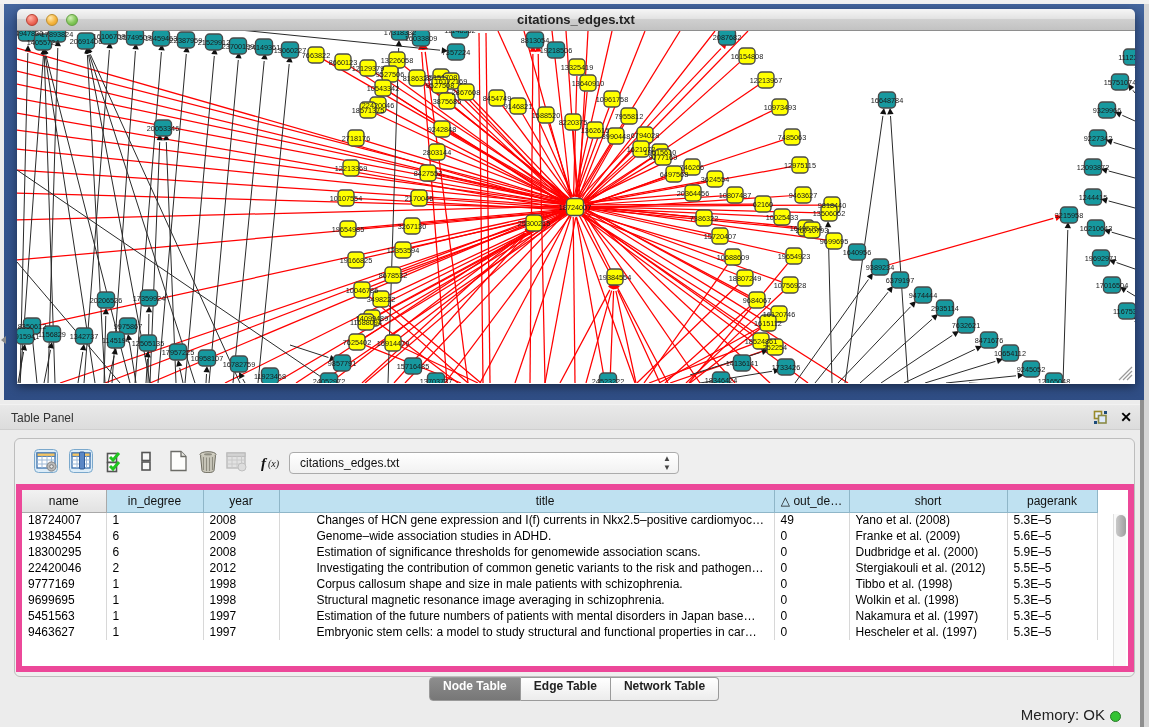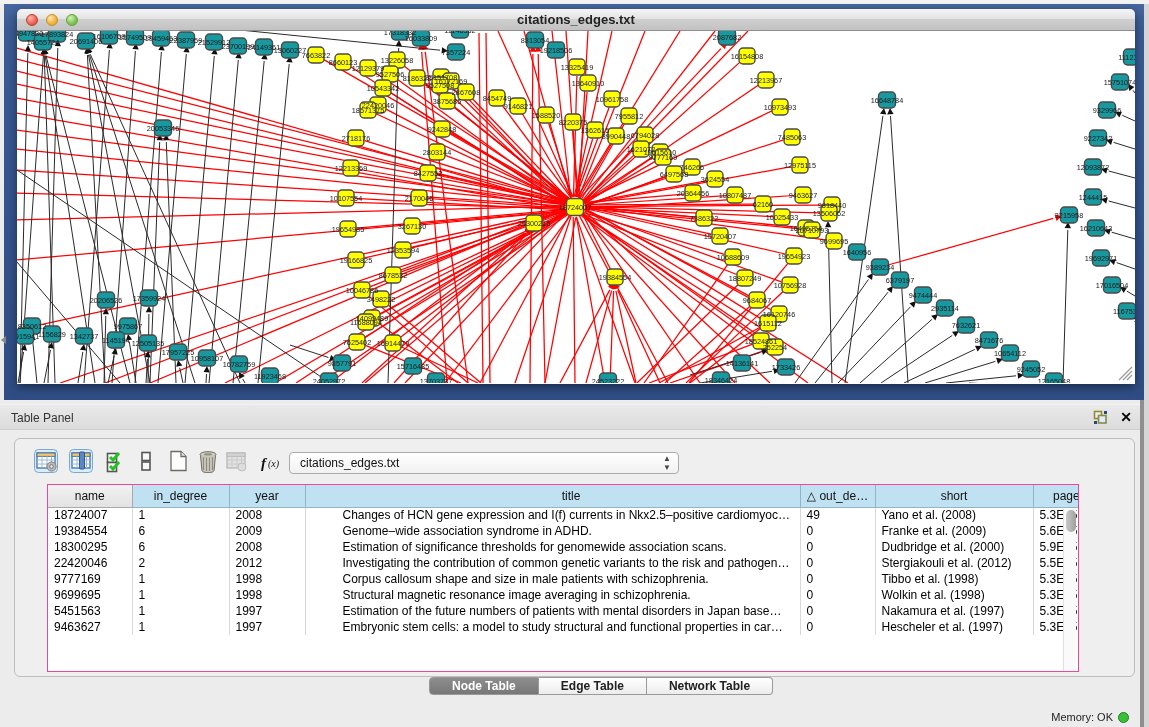--- a/index.html
+++ b/index.html
@@ -11,37 +11,37 @@
 #gtitle .t { position:absolute; left:0; right:0; top:3px; text-align:center; font-size:13px; font-weight:bold; color:#222; }
 .tl { position:absolute; top:5px; width:12px; height:12px; border-radius:50%; }
 #gcontent { position:absolute; left:0; top:22px; width:1118px; height:353px; background:#fff; overflow:hidden; }
 #tphead { position:absolute; left:0; top:404px; width:1144px; height:26px; background:linear-gradient(180deg,#e9e9e9,#dcdcdc); border-top:1px solid #f2f2f2; border-bottom:1px solid #cfcfcf; }
 #tphead .t { position:absolute; left:11px; top:6px; font-size:12px; color:#333;text-align:right; }
 #innerpanel { position:absolute; left:14px; top:438px; width:1121px; height:239px; background:#efefef; border:1px solid #bdbdbd; border-radius:6px; }
 #toolbar { position:absolute; left:14px; top:449px; height:32px; }
 .tbi { position:absolute; top:0; }
 #combo { position:absolute; left:289px; top:452px; width:390px; height:22px; background:linear-gradient(180deg,#ffffff,#f1f1f1); border:1px solid #ababab; border-radius:4px; font-size:12px; color:#111; line-height:20px; padding-left:10px; }
 #combo .arr { position:absolute; right:7px; top:1px; font-size:8px; color:#444; line-height:9px; }
-#tbl { position:absolute; left:16px; top:484px; width:1032px; height:188px; border:1px solid #ec4899; background:#fff; overflow:hidden;margin-left:31px; }
+#tbl { position:absolute; left:16px; top:484px; width:1118px; height:188px; border:6px solid #ec4899; background:#fff; overflow:hidden; }
 table { border-collapse:collapse; table-layout:fixed; width:1100px; font-size:12px; }
 th { background:#bfe1f1; border:1px solid #8fb6c8; border-top:none; font-weight:normal; height:22px; font-size:12px; color:#111; }
 th.c0 { background:linear-gradient(180deg,#f2f2f2,#e2e2e2); border:1px solid #a9a9a9; border-top:none; border-left:none; }
 td { height:16px; padding:0 4px 0 6px; border-left:1px solid #d8d8d8; border-right:1px solid #d8d8d8; white-space:nowrap; overflow:hidden; color:#000; }
 td.c0 { border-left:none; }
 .c0 { width:84px; } .c1 { width:97px; } .c2 { width:76px; } .c3 { width:495px;padding-left:37px; }
 .c4 { width:75px; } .c5 { width:158px; } .c6 { width:90px; } .c7 { width:25px; border-right:none; }
 th.c7 { background:#fff; border:none; }
 #sb { position:absolute; right:2px; top:24px; width:13px; height:162px; background:#fafafa; border-left:1px solid #e0e0e0; }
 #sb .thumb { position:absolute; left:1.5px; top:1px; width:10px; height:22px; background:linear-gradient(90deg,#c9c9c9,#9f9f9f); border-radius:5px; }
 #tabs { position:absolute; left:429px; top:677px; height:18px; display:flex; font-size:12px; font-weight:bold; }
-.tab { height:18px; line-height:17px; padding:0 22px; background:linear-gradient(180deg,#ffffff,#ececec); border:1px solid #9a9a9a; border-left:none; color:#222; }
+.tab { height:24px; line-height:17px; padding:0 13px; background:linear-gradient(180deg,#ffffff,#ececec); border:1px solid #9a9a9a; border-left:none; color:#222; }
 .tab.first { border-left:1px solid #9a9a9a; border-radius:4px 0 0 4px; }
 .tab.last { border-radius:0 4px 4px 0; }
 .tab.sel { background:linear-gradient(180deg,#8d8d8d,#777777); color:#fff; }
-#status { position:absolute; right:20px; bottom:4px; font-size:11px; color:#222;margin-left:24px; }
+#status { position:absolute; right:28px; bottom:4px; font-size:15px; color:#222;margin-left:24px; }
 #status .dot { display:inline-block; width:11px; height:11px; border-radius:50%; background:#35c335; border:1.5px solid #2a7a2a; vertical-align:-2px; margin-left:5px; }
 #redge { position:absolute; right:5px; top:400px; width:4px; height:327px; background:#8f8f8f; }
 #redge2 { position:absolute; right:0px; top:0px; width:5px; height:727px; background:#d6d6d6; }
 #topstrip { position:absolute; left:0; top:0; width:1149px; height:4px; background:#f2f2f2; }
 </style></head>
 <body>
 <div id="app">
 <div id="bluepanel"></div>
 <div id="redge2"></div>
 <div id="topstrip"></div>
@@ -804,21 +804,21 @@
 <td class="c3">Changes of HCN gene expression and I(f) currents in Nkx2.5–positive cardiomyoc…</td>
             <td class="c4">49</td>
             <td class="c5">Yano et al. (2008)</td>
             <td class="c6">5.3E–5</td>
             <td class="c7"></td>
           </tr>
 <tr>
 <td class="c0">19384554</td>
             <td class="c1">6</td>
             <td class="c2">2009</td>
-<td class="c3">Genome–wide association syndrome in ADHD.</td>
+<td class="c3">Genome–wide association studies in ADHD.</td>
             <td class="c4">0</td>
             <td class="c5">Franke et al. (2009)</td>
             <td class="c6">5.6E–5</td>
             <td class="c7"></td>
           </tr>
 <tr>
 <td class="c0">18300295</td>
             <td class="c1">6</td>
             <td class="c2">2008</td>
 <td class="c3">Estimation of significance thresholds for genomewide association scans.</td>

